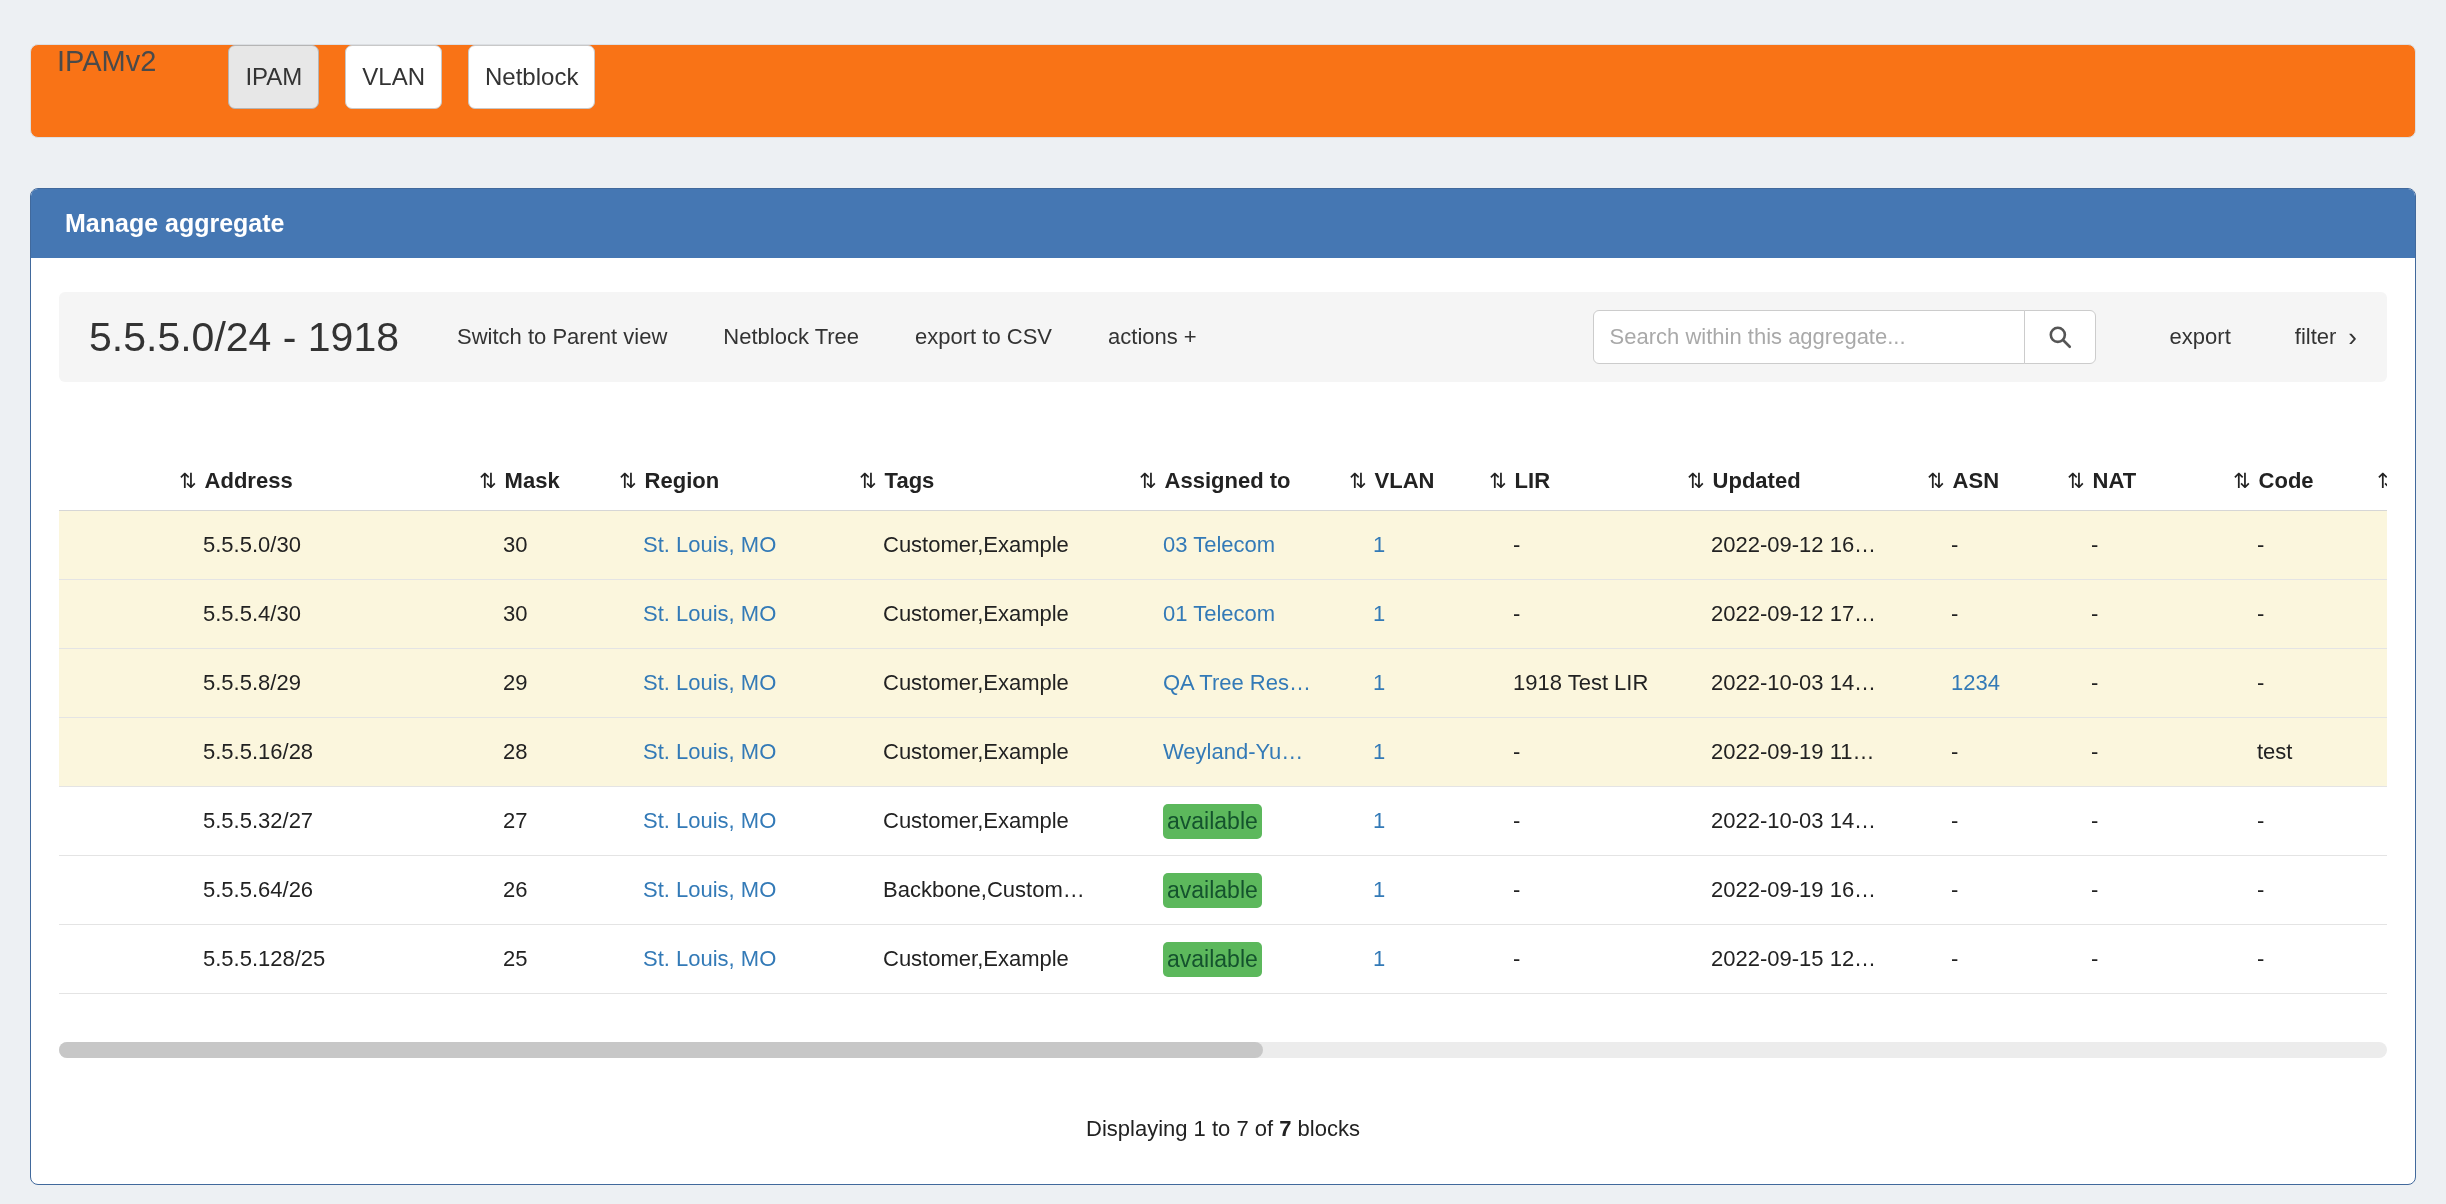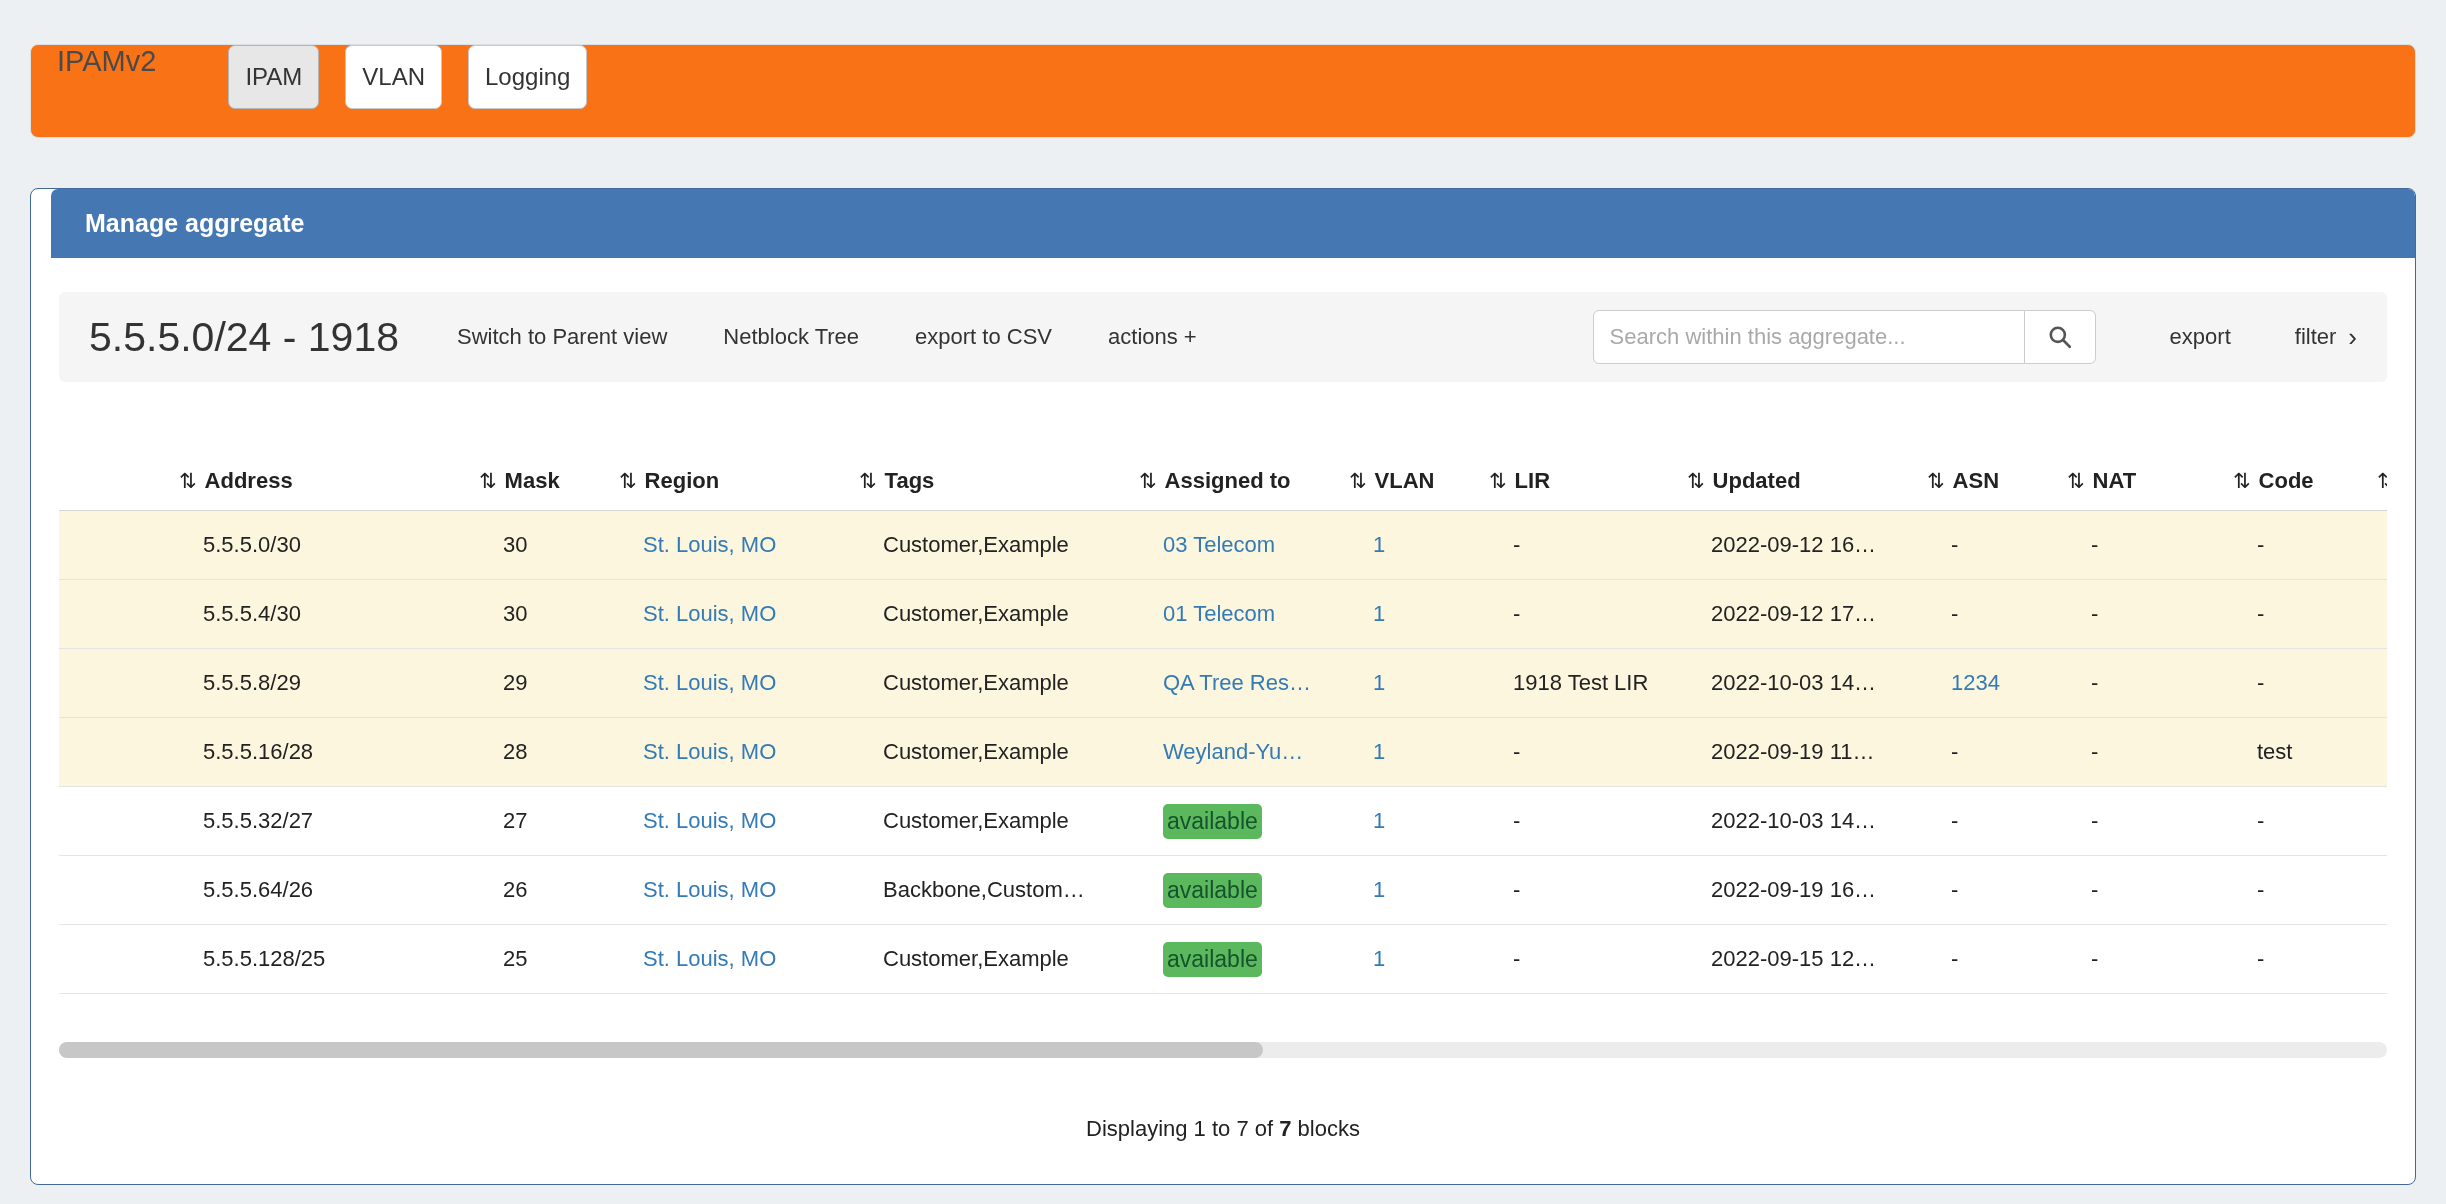--- a/index.html
+++ b/index.html
@@ -31,21 +31,20 @@
   
   .panel{
     margin:50px 30px 0;background:#fff;
     border:1px solid #41699c;border-radius:8px;
   }
   .panel-header{
     background:var(--panel_header);color:#fff;
     font-size:25px;font-weight:bold;height:69px;
     display:flex;align-items:center;padding:15px 34px;
     border-radius:7px 7px 0 0;
-    margin-left:20px;
   }
   .panel-body{padding:34px 28px 42px;}
   
   .toolbar{
     background:#f5f5f5;border-radius:6px;height:90px;
     display:flex;align-items:center;padding:0 30px;
   }
   .agg-title{font-size:41px;color:#333;margin-right:58px;white-space:nowrap;}
   .tb-link{font-size:22px;color:#333;margin-right:56px;cursor:pointer;white-space:nowrap;}
   .search-group{margin-left:auto;display:flex;align-items:center;}
@@ -93,21 +92,21 @@
   
   .footer{margin-top:58px;text-align:center;font-size:22px;color:#222;}
 </style>
 </head>
 <body>
 
 <div class="topbar">
   <div class="app-title">IPAMv2</div>
   <button class="tab active">IPAM</button>
   <button class="tab">VLAN</button>
-  <button class="tab">Logging</button>
+  <button class="tab">Netblock</button>
 </div>
 
 <div class="panel">
   <div class="panel-header">
     <span>Manage aggregate</span>
   </div>
   <div class="panel-body">
 
     <div class="toolbar">
       <div class="agg-title">5.5.5.0/24 - 1918</div>

